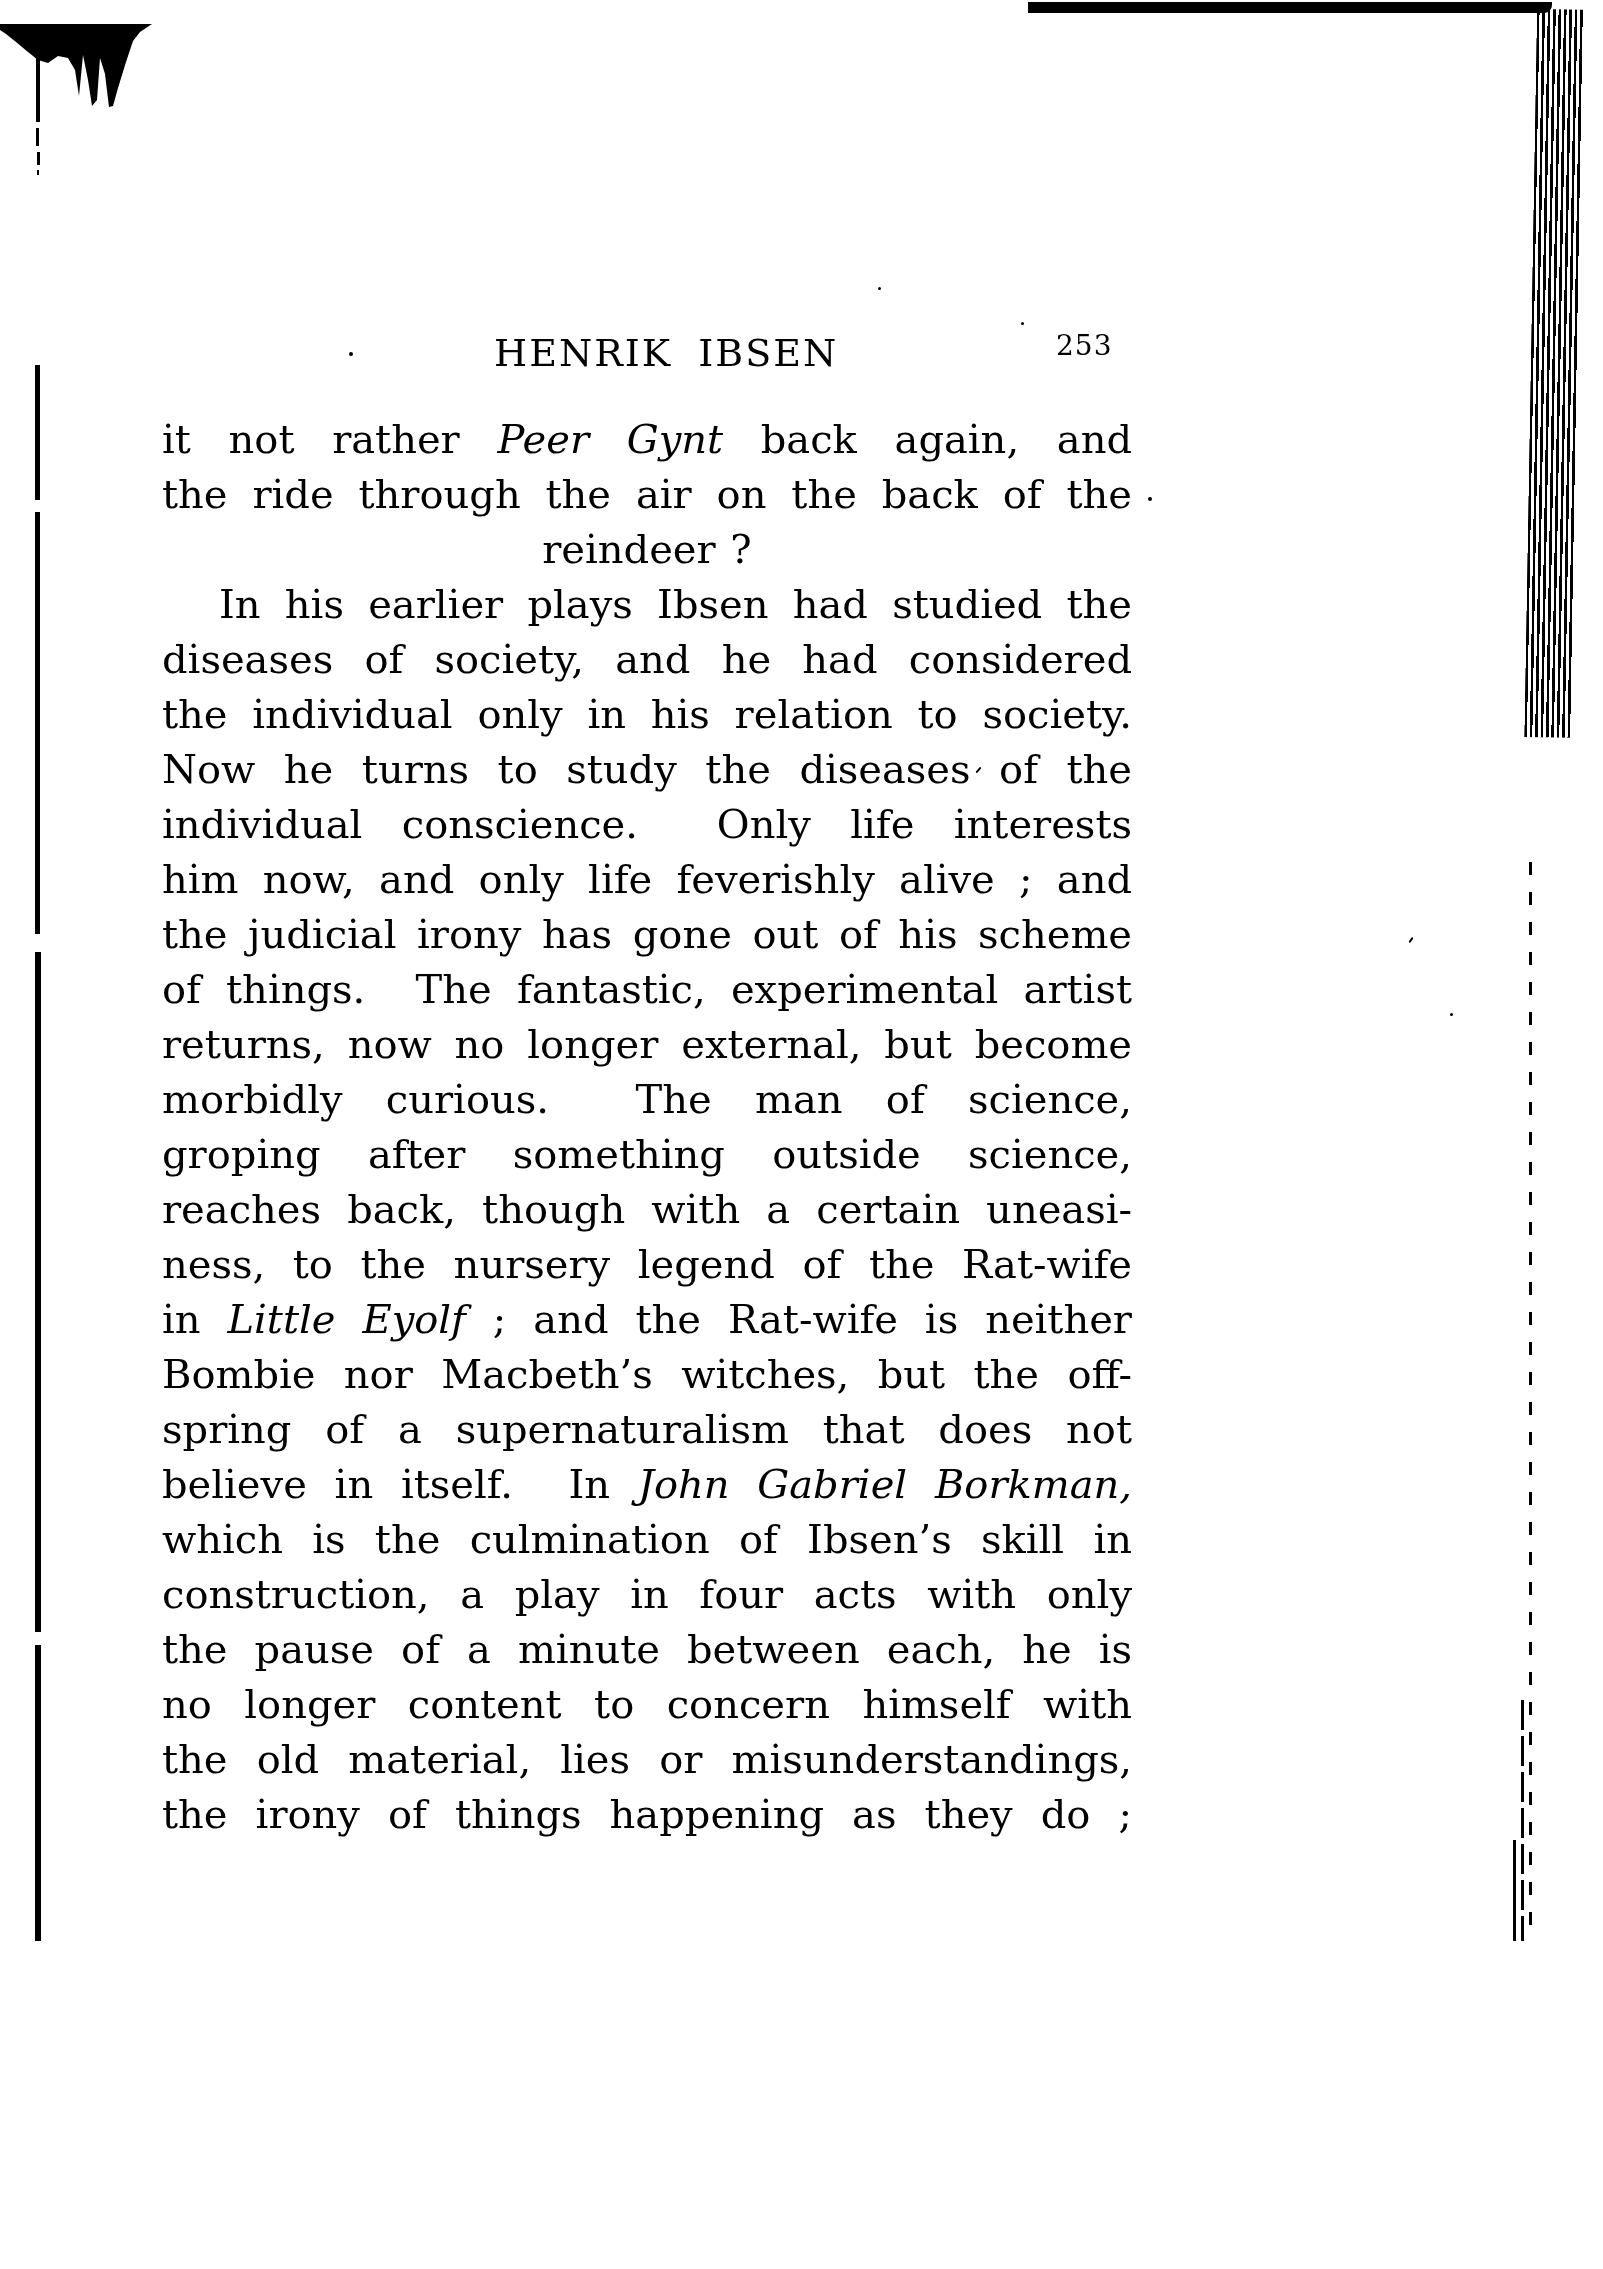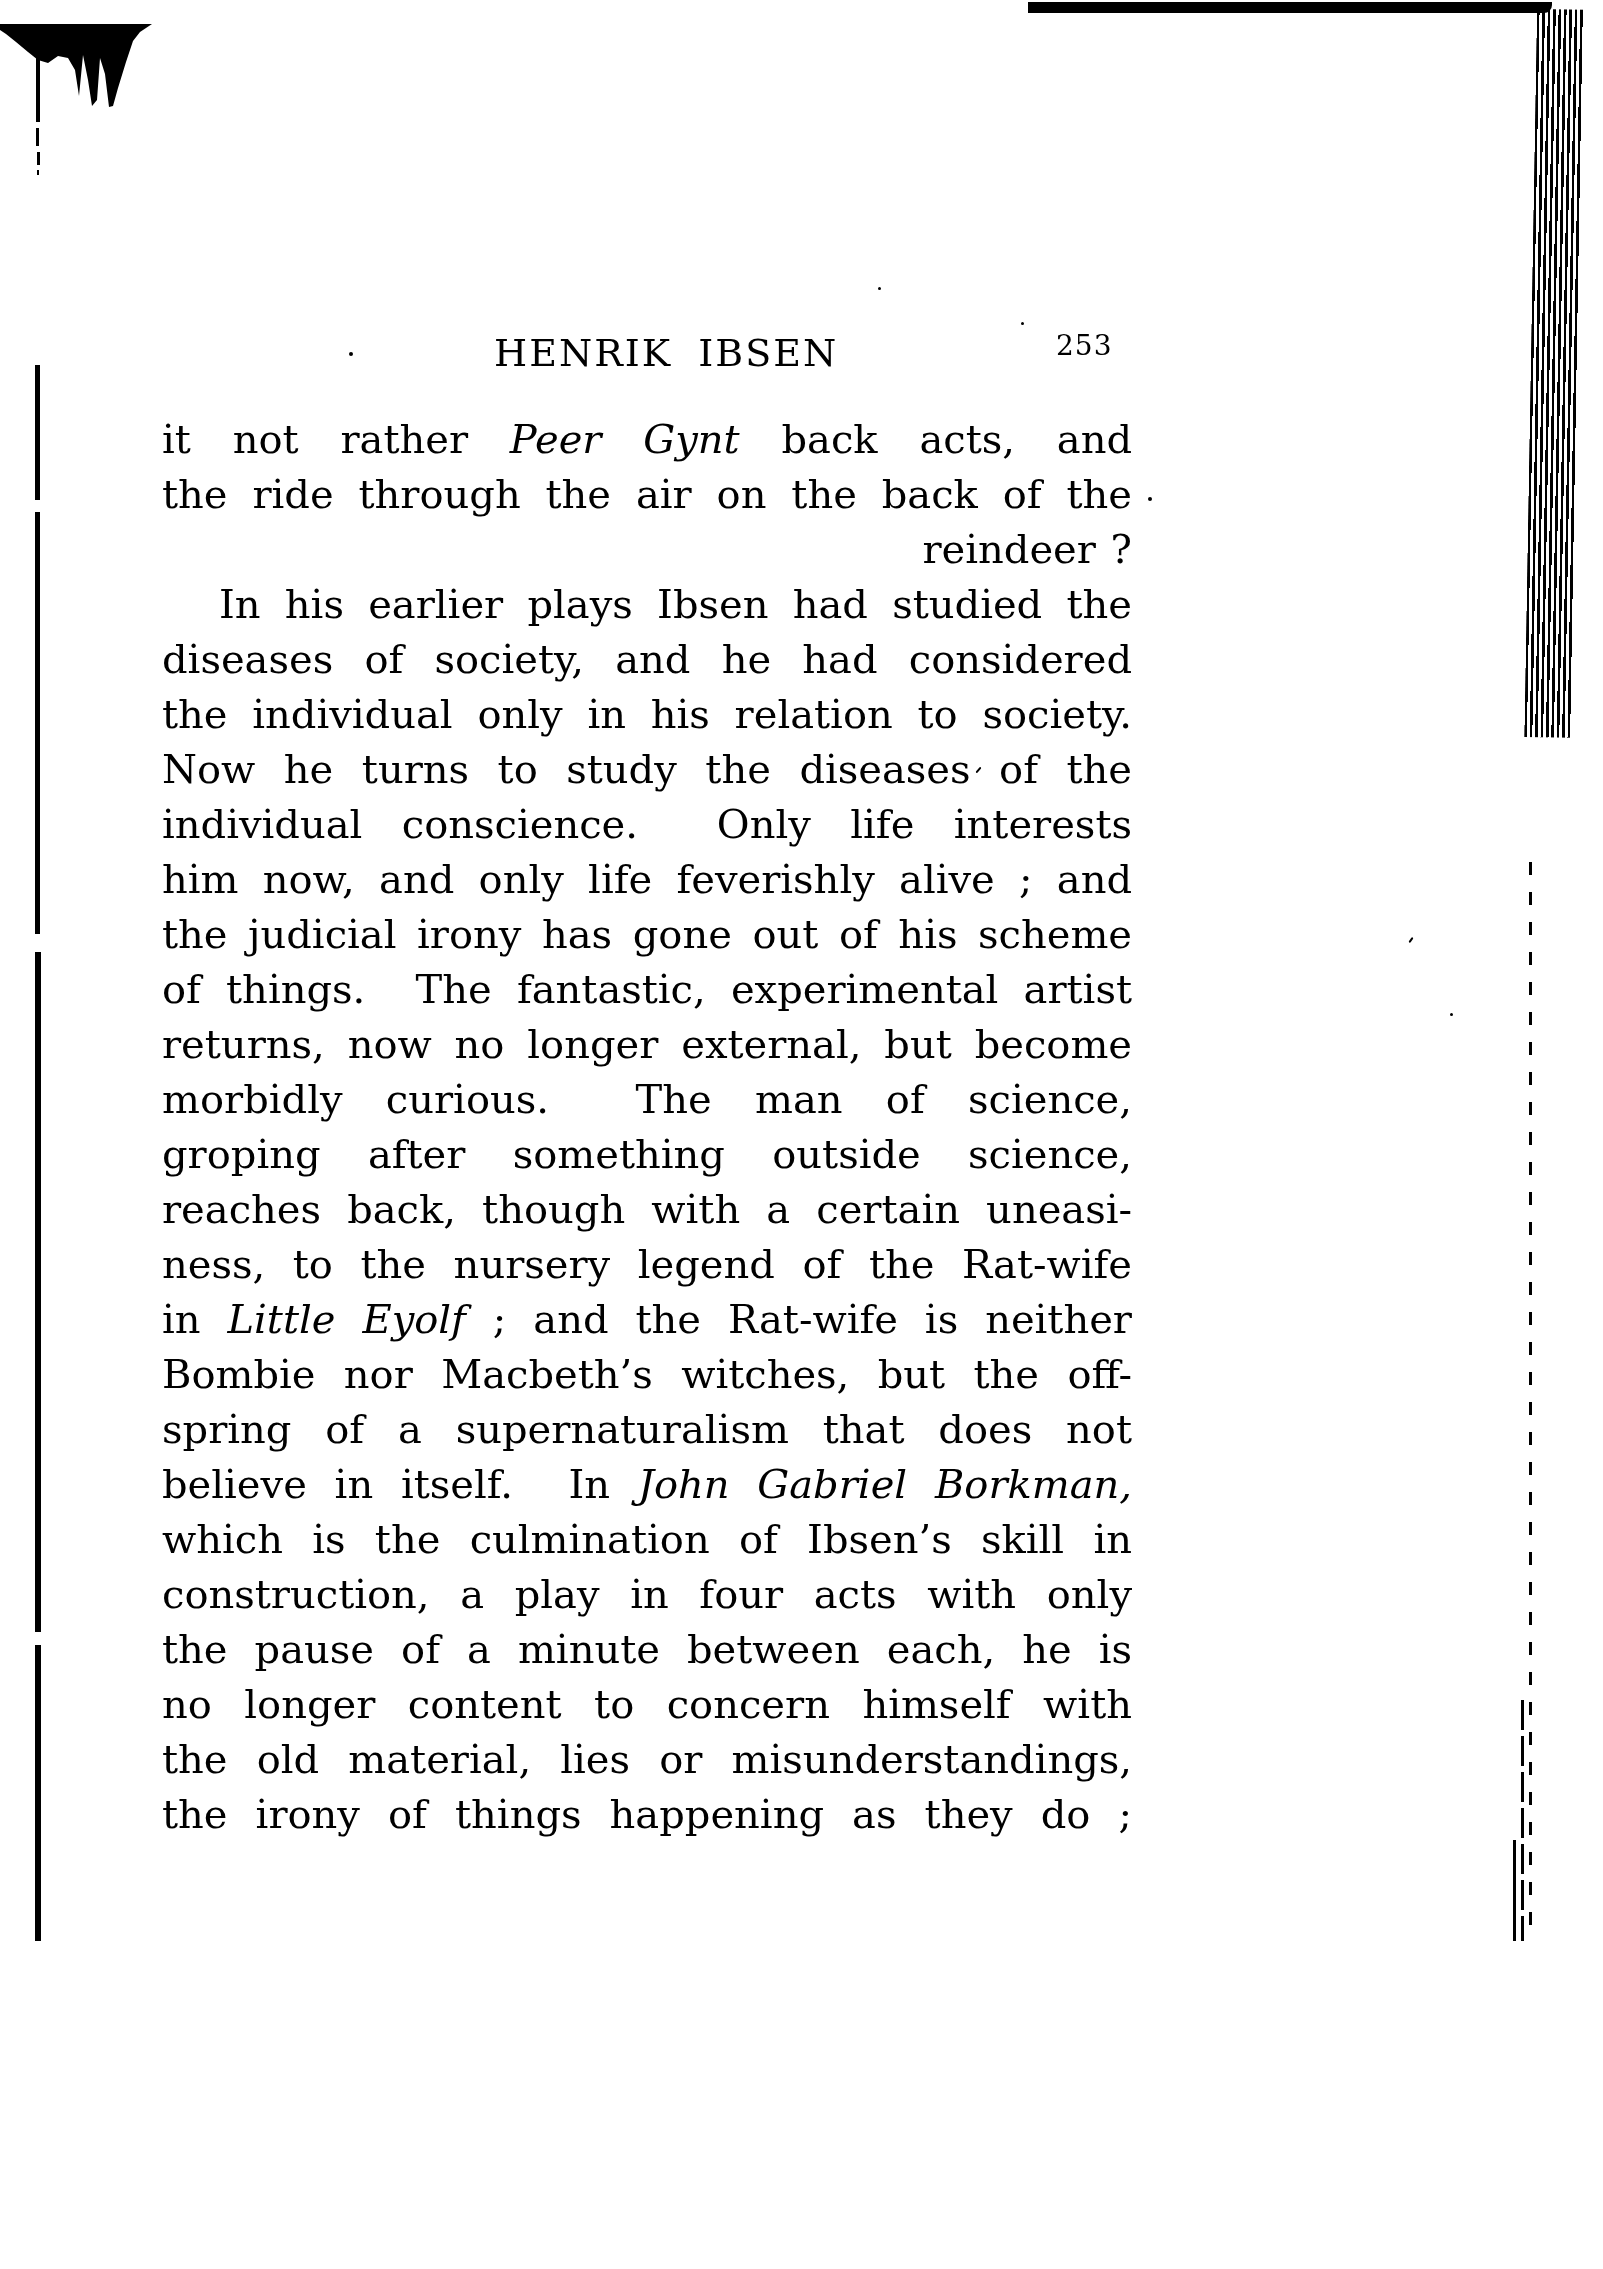--- a/index.html
+++ b/index.html
@@ -22,21 +22,21 @@
     position:absolute;left:1056px;top:329px;
     font-size:28px;letter-spacing:1px;
   }
 
   
   #text-block{
     position:absolute;left:162px;top:412px;width:970px;
     font-size:40px;line-height:55px;word-spacing:2px;
   }
   .line{text-align:justify;text-align-last:justify;white-space:normal;}
-  .line.short{text-align:right;text-align-last:auto;}
+  .line.short{text-align:center;text-align-last:auto;}
   .line.indent{text-indent:57px;}
   .italic{font-style:italic;}
 
   
   .artifact{position:absolute;background:#000;}
 
   .top-left-blob{left:0;top:10px;width:162px;height:170px;background:none;}
 
   .top-bar{left:1028px;top:2px;width:524px;height:11px;border-radius:0 0 8px 0;}
 
@@ -100,21 +100,21 @@
   <div class="speck" style="left:1148px;top:497px;width:4px;height:4px;"></div>
   <div class="speck dash" style="left:975px;top:769px;width:7px;height:2px;transform:rotate(-50deg);"></div>
   <div class="speck dash" style="left:1408px;top:939px;width:6px;height:2px;transform:rotate(-55deg);"></div>
   <div class="speck dash" style="left:258px;top:2040px;width:20px;height:3px;transform:rotate(-18deg);"></div>
   <div class="speck" style="left:1450px;top:1013px;width:3px;height:3px;"></div>
 
   <div class="running-title">HENRIK IBSEN</div>
   <div class="page-number">253</div>
 
   <main id="text-block">
-      <div class="line"><span>it not rather </span><span class="italic">Peer Gynt</span><span> back acts, and</span></div>
+      <div class="line"><span>it not rather </span><span class="italic">Peer Gynt</span><span> back again, and</span></div>
       <div class="line"><span>the ride through the air on the back of the</span></div>
       <div class="line short"><span>reindeer ?</span></div>
       <div class="line indent"><span>In his earlier plays Ibsen had studied the</span></div>
       <div class="line"><span>diseases of society, and he had considered</span></div>
       <div class="line"><span>the individual only in his relation to society.</span></div>
       <div class="line"><span>Now he turns to study the diseases of the</span></div>
       <div class="line"><span>individual conscience. &nbsp;Only life interests</span></div>
       <div class="line"><span>him now, and only life feverishly alive ; and</span></div>
       <div class="line"><span>the judicial irony has gone out of his scheme</span></div>
       <div class="line"><span>of things. &nbsp;The fantastic, experimental artist</span></div>

